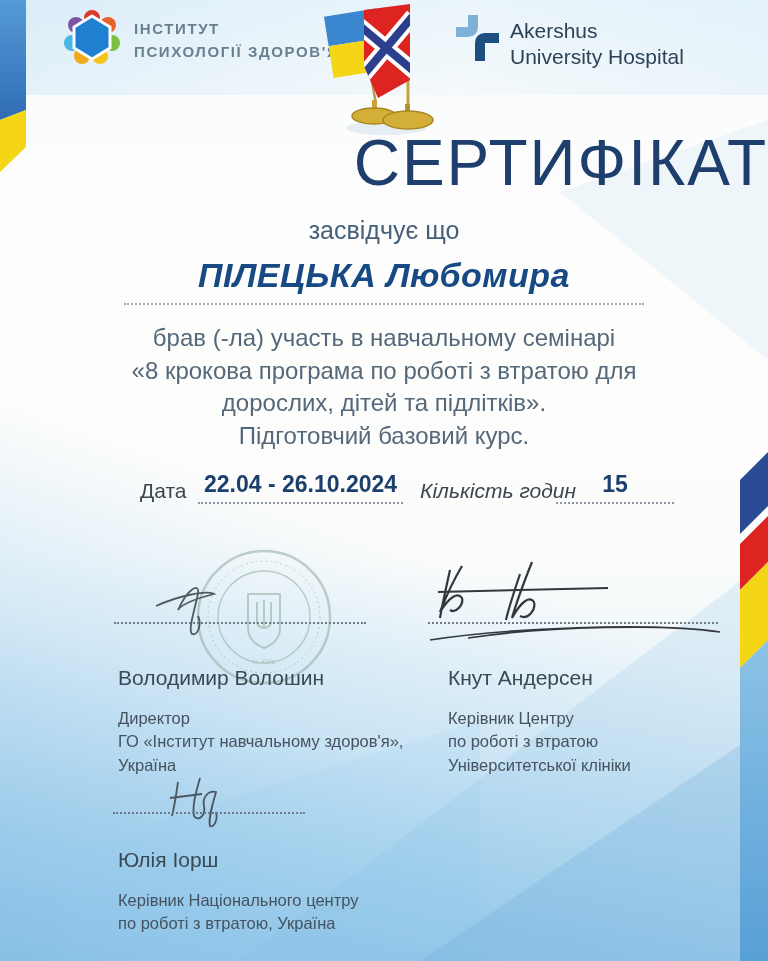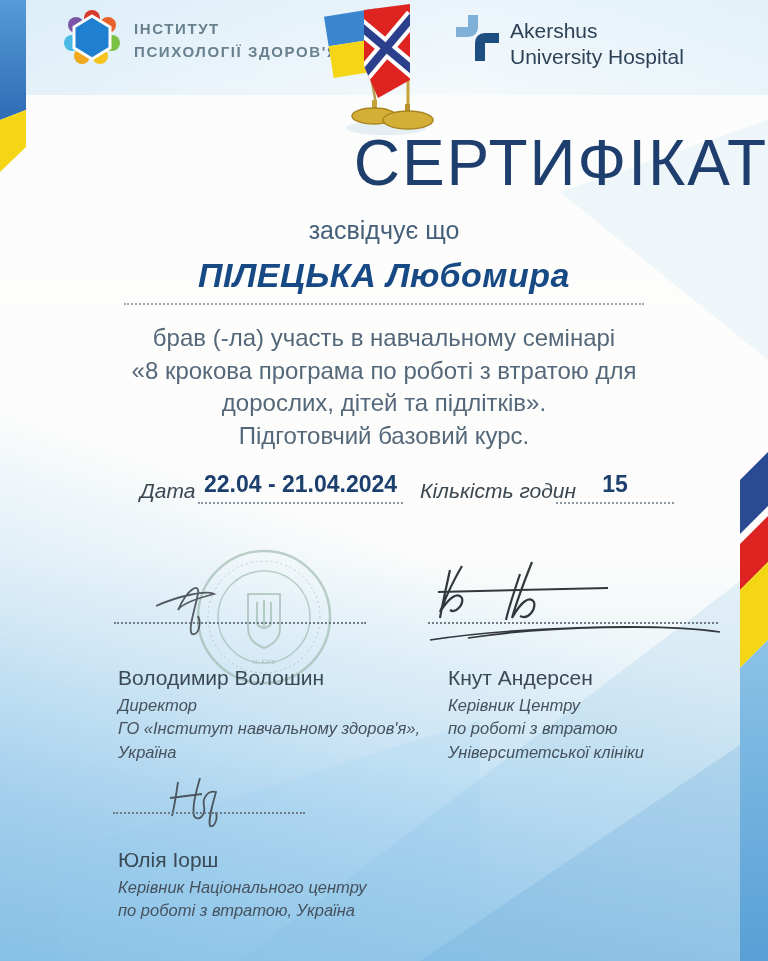--- a/index.html
+++ b/index.html
@@ -34,34 +34,34 @@
     font-size:25px;color:#46607a;}
 
   .name-wrap{position:absolute;left:124px;top:256px;width:520px;text-align:center;
     border-bottom:2px dotted #9fadbb;padding-bottom:8px;font-style:italic;}
   .name{font-size:34px;font-weight:bold;color:#174a85;letter-spacing:.5px;}
 
   .body-text{position:absolute;left:84px;top:322px;width:600px;text-align:center;
     font-size:24px;color:#55687a;line-height:1.36;}
   .body-text p{margin:0;}
 
-  .date-label{position:absolute;left:140px;top:479px;font-style:italic;font-size:21px;color:#3a4650;}
+  .date-label{position:absolute;left:140px;top:479px;font-size:21px;color:#3a4650;}
   .date-value{position:absolute;left:198px;top:471px;width:205px;text-align:center;
     font-size:23px;font-weight:bold;color:#1c3f6e;border-bottom:2px dotted #8a97a3;padding-bottom:4px;}
   .hours-label{position:absolute;left:420px;top:479px;font-style:italic;font-size:21px;color:#3a4650;}
   .hours-value{position:absolute;left:556px;top:471px;width:118px;text-align:center;
     font-size:23px;font-weight:bold;color:#1c3f6e;border-bottom:2px dotted #8a97a3;padding-bottom:4px;}
 
   .dotline{position:absolute;border-bottom:2px dotted #6f7c88;}
   .dl-left{left:114px;top:622px;width:252px;}
   .dl-right{left:428px;top:622px;width:290px;}
   .dl-bottom{left:113px;top:812px;width:192px;}
 
   .sig-name{position:absolute;font-size:21px;color:#3b4955;}
-  .sig-role{position:absolute;font-style:italic;font-size:16.5px;color:#46525e;line-height:1.42;}
+  .sig-role{position:absolute;font-size:16.5px;color:#46525e;line-height:1.42;margin-top:13px;}
   .sig-role div{white-space:nowrap;}
   .n-left{left:118px;top:666px;}   .r-left{left:118px;top:694px;}
   .n-right{left:448px;top:666px;}  .r-right{left:448px;top:694px;}
   .n-bottom{left:118px;top:848px;} .r-bottom{left:118px;top:876px;}
 
   .stamp{position:absolute;left:193px;top:546px;opacity:.55;}
   .sig-svg{position:absolute;}
   .s-left{left:148px;top:568px;}
   .s-right{left:428px;top:552px;}
   .s-bottom{left:148px;top:762px;}
@@ -160,21 +160,21 @@
     <span class="name">ПІЛЕЦЬКА Любомира</span>
   </div>
 
   <div class="body-text">
     <p>брав (-ла) участь в навчальному семінарі</p>
     <p>«8 крокова програма по роботі з втратою для дорослих, дітей та підлітків».</p>
     <p>Підготовчий базовий курс.</p>
   </div>
 
   <div class="date-label">Дата</div>
-  <div class="date-value">22.04 - 21.04.2024</div>
+  <div class="date-value">22.04 - 26.10.2024</div>
   <div class="hours-label">Кількість годин</div>
   <div class="hours-value">15</div>
 
   <svg class="stamp" width="142" height="142" viewBox="0 0 142 142">
     <circle cx="71" cy="71" r="66" fill="none" stroke="#8fae9e" stroke-width="2.5"></circle>
     <circle cx="71" cy="71" r="46" fill="none" stroke="#8fae9e" stroke-width="1.5"></circle>
     <circle cx="71" cy="71" r="56" fill="none" stroke="#8fae9e" stroke-width="1" stroke-dasharray="2 3"></circle>
     <path d="M55,48 h32 v34 q0,14 -16,20 q-16,-6 -16,-20 z" fill="none" stroke="#8fae9e" stroke-width="2"></path>
     <path d="M64,56 v22 M71,54 v28 M78,56 v22 M64,78 q7,8 14,0" fill="none" stroke="#8fae9e" stroke-width="2"></path>
     <text x="71" y="118" font-size="7" fill="#8fae9e" text-anchor="middle" font-family="Liberation Sans, sans-serif">м. Київ</text>

